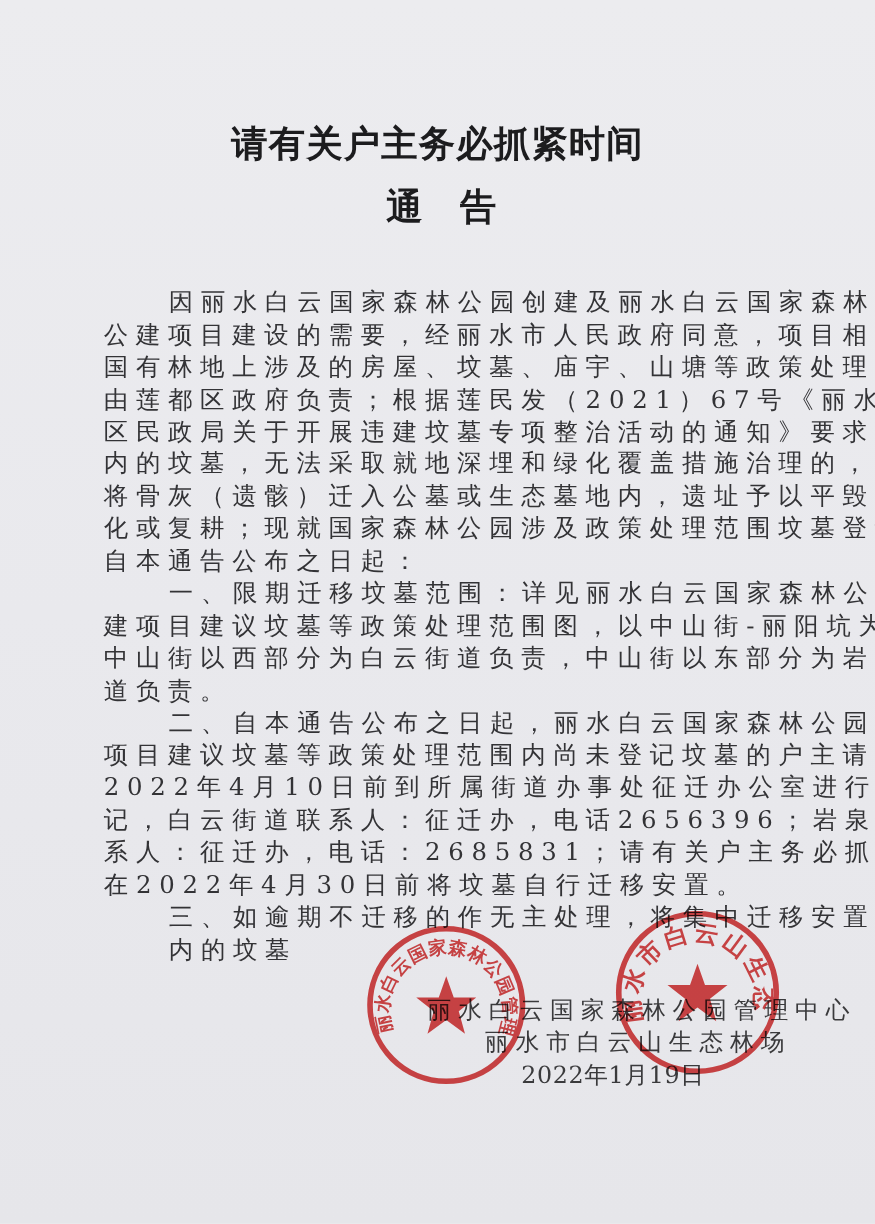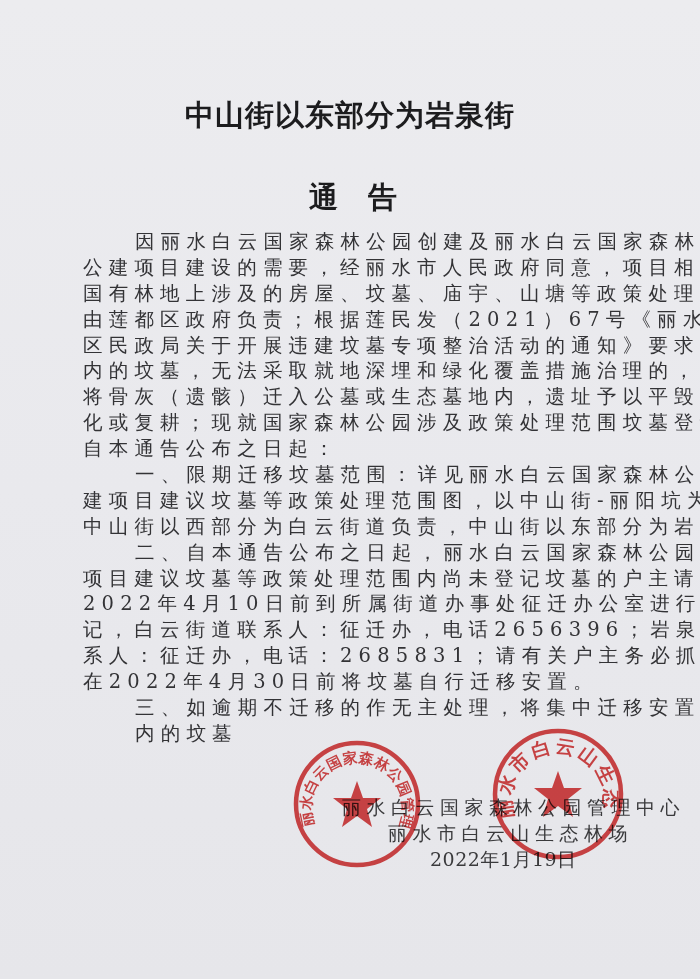--- a/index.html
+++ b/index.html
@@ -33,21 +33,20 @@
       top: 96px;
       font-size: 29px;
       letter-spacing: 1px;
     }
     .title-sub {
       top: 146px;
       font-size: 29px;
       letter-spacing: 30px;
       padding-left: 36px;
       box-sizing: border-box;
-      margin-top: 32px;
     }
     .body-text {
       position: absolute;
       left: 83px;
       top: 229px;
       width: 556px;
       font-size: 19.5px;
       line-height: 25.9px;
       letter-spacing: 6.2px;
       color: #333336;
@@ -60,53 +59,54 @@
     .indent { padding-left: 52px; }
     .sig {
       position: absolute;
       font-size: 19px;
       letter-spacing: 5.5px;
       color: #3a3a3c;
       white-space: nowrap;
     }
     .sig-1 { left: 342px; top: 795px; }
     .sig-2 { left: 388px; top: 821px; }
-    .sig-3 { left: 430px; top: 847px; letter-spacing: 0.5px; }
+    .sig-3 { left: 417px; top: 847px; letter-spacing: 0.5px; }
 
     .stamp {
       position: absolute;
       border-radius: 50%;
       opacity: 0.86;
       mix-blend-mode: multiply;
     }
     .stamp svg { width: 100%; height: 100%; display: block; }
     .stamp-left  { left: 292px; top: 739px; width: 130px; height: 130px; }
     .stamp-right { left: 491px; top: 727px; width: 134px; height: 134px; }
   </style>
 </head>
 <body>
 
 <div class="paper">
 
-  <div class="title title-main">中山街以东部分为岩泉街</div>
+  <div class="title title-main">请有关户主务必抓紧时间</div>
   <div class="title title-sub">通告</div>
 
   <div class="body-text">
     <span class="line indent">因丽水白云国家森林公园创建及丽水白云国家森林公园</span>
     <span class="line">公建项目建设的需要，经丽水市人民政府同意，项目相关的</span>
     <span class="line">国有林地上涉及的房屋、坟墓、庙宇、山塘等政策处理工作</span>
     <span class="line">由莲都区政府负责；根据莲民发（2021）67号《丽水市莲都</span>
     <span class="line">区民政局关于开展违建坟墓专项整治活动的通知》要求景区</span>
     <span class="line">内的坟墓，无法采取就地深埋和绿化覆盖措施治理的，一律</span>
     <span class="line">将骨灰（遗骸）迁入公墓或生态墓地内，遗址予以平毁、绿</span>
     <span class="line">化或复耕；现就国家森林公园涉及政策处理范围坟墓登记和</span>
     <span class="line">自本通告公布之日起：</span>
     <span class="line indent">一、限期迁移坟墓范围：详见丽水白云国家森林公园公</span>
     <span class="line">建项目建议坟墓等政策处理范围图，以中山街-丽阳坑为界，</span>
     <span class="line">中山街以西部分为白云街道负责，中山街以东部分为岩泉街</span>
+    <span class="line">道负责。</span>
     <span class="line indent">二、自本通告公布之日起，丽水白云国家森林公园公建</span>
     <span class="line">项目建议坟墓等政策处理范围内尚未登记坟墓的户主请在</span>
     <span class="line">2022年4月10日前到所属街道办事处征迁办公室进行补偿登</span>
     <span class="line">记，白云街道联系人：征迁办，电话2656396；岩泉街道联</span>
     <span class="line">系人：征迁办，电话：2685831；请有关户主务必抓紧时间</span>
     <span class="line">在2022年4月30日前将坟墓自行迁移安置。</span>
     <span class="line indent">三、如逾期不迁移的作无主处理，将集中迁移安置。</span>
     <span class="line indent">内的坟墓</span>
   </div>
 

